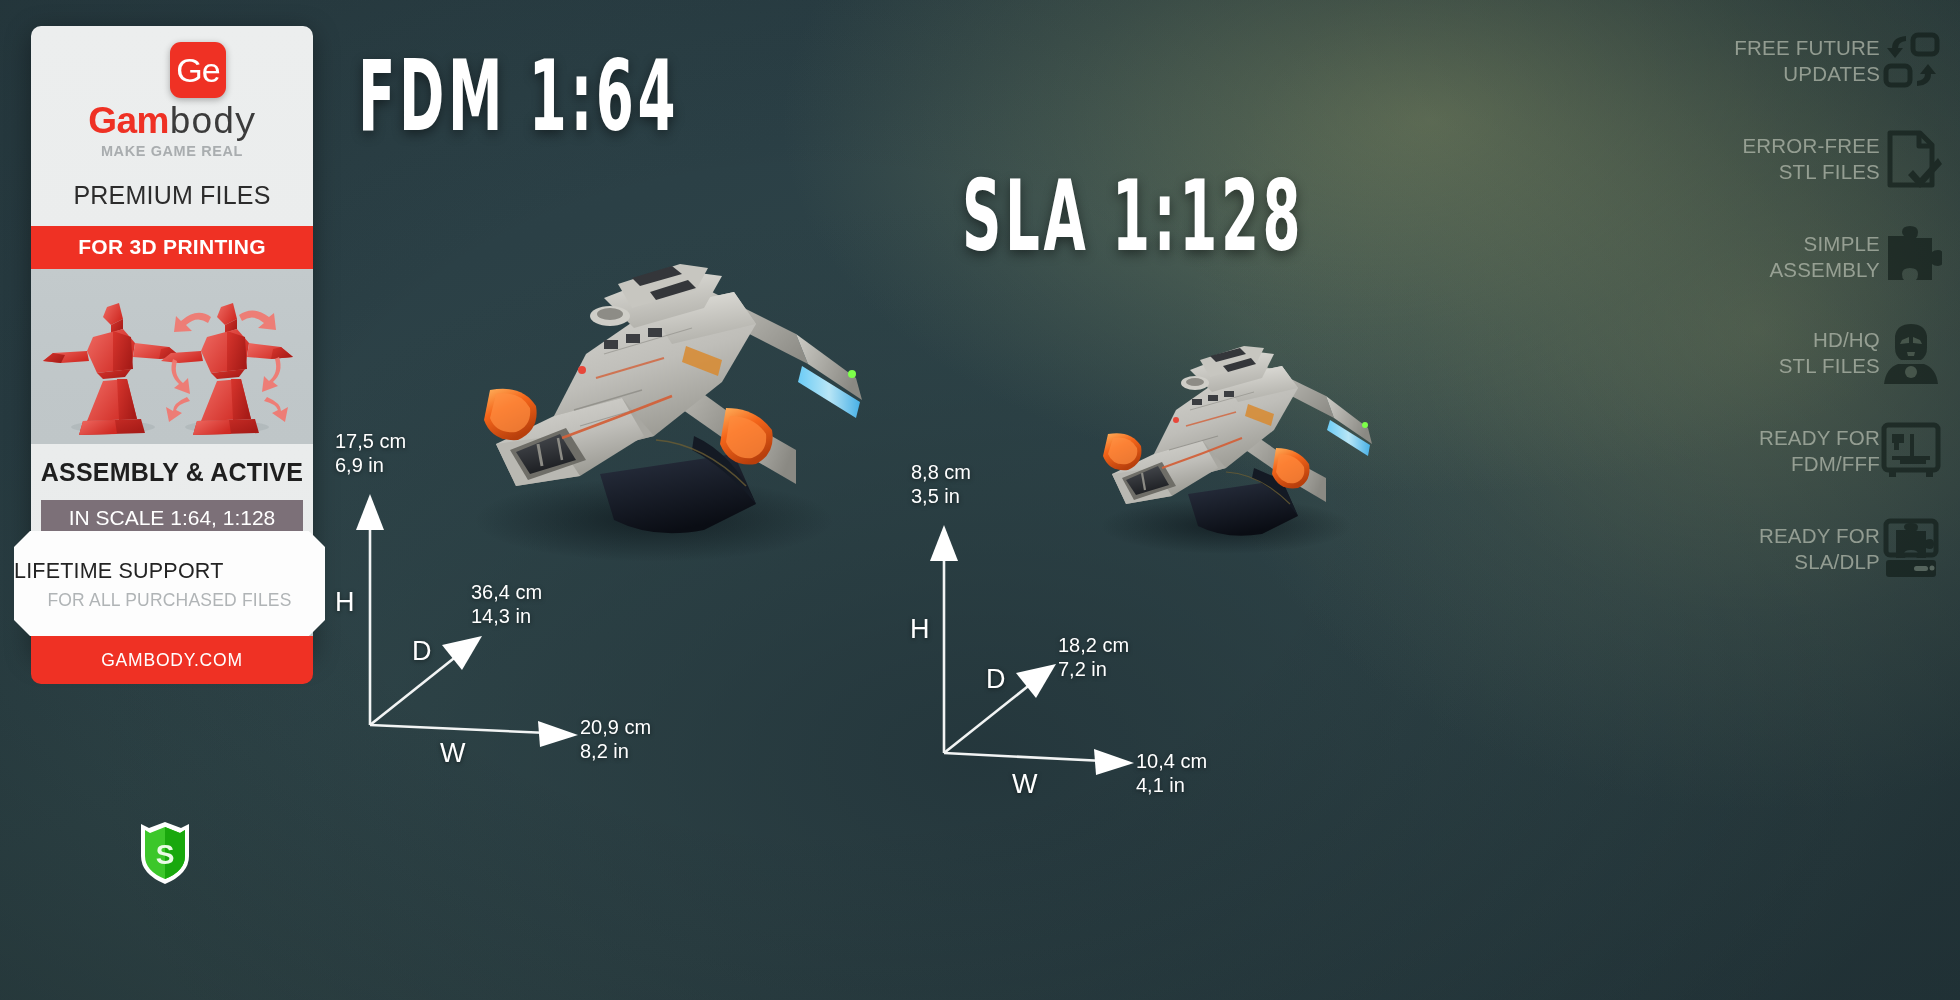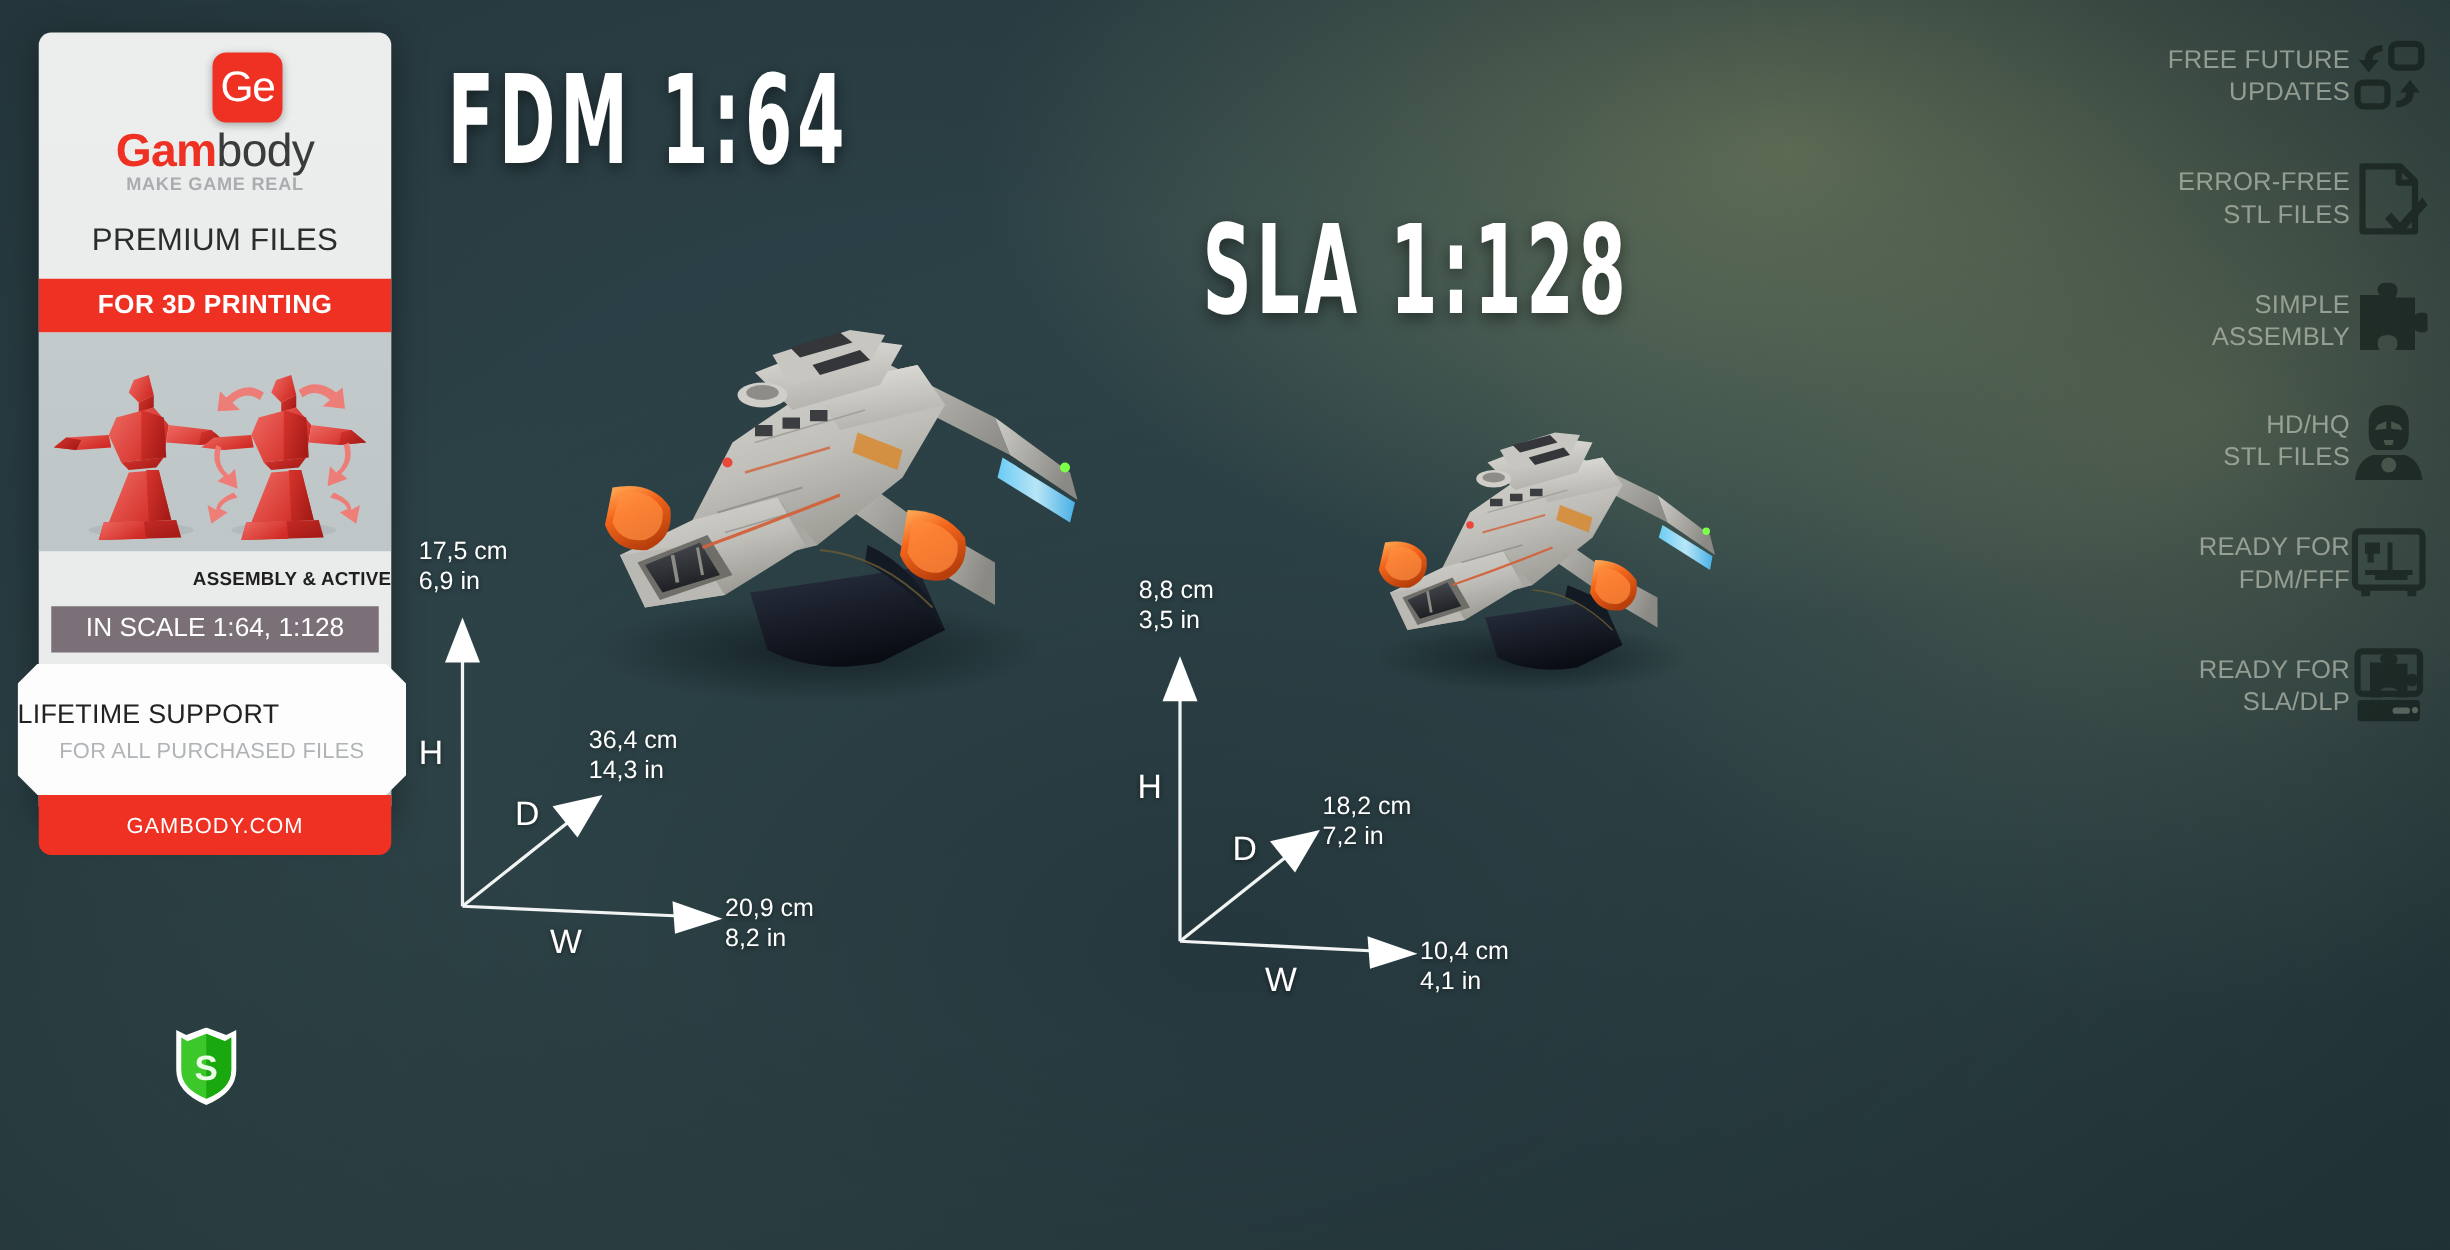--- a/index.html
+++ b/index.html
@@ -37,40 +37,40 @@
     background:#ef3124; border-radius:11px; z-index:6;
     display:flex; align-items:center; justify-content:center;
     box-shadow:0 2px 7px rgba(0,0,0,0.3);
   }
   #ge-logo span { color:#fff; font-size:34px; font-weight:400; letter-spacing:-1px; line-height:1; }
   .card-brand {
     text-align:center; margin-top:76px; font-size:37px; line-height:1;
     font-weight:700; letter-spacing:-0.5px;
   }
   .card-brand .b1 { color:#ef3124; }
-  .card-brand .b2 { color:#3b3b3b; font-weight:400; }
+  .card-brand .b2 { color:#3b3b3b; font-weight:400;font-family:Liberation Mono, monospace; }
   .card-tag {
     text-align:center; color:#a9adaf; font-size:14.5px;
     letter-spacing:0.6px; margin-top:1px;font-weight:bold;
   }
   .card-premium {
     text-align:center; color:#2c2c2c; font-size:25px;
     margin-top:22px; letter-spacing:0.2px;
   }
   .card-red-band {
     margin-top:16px; background:#ef3124; color:#fff;
     text-align:center; font-size:21px; font-weight:700;
     padding:9px 0 10px; letter-spacing:0.3px;
   }
   .card-illus {
     position:relative; height:175px;
     background:linear-gradient(180deg,#c3cacc 0%,#c0c7c9 60%,#bfc6c8 100%);
   }
   .card-assembly {
-    text-align:right; color:#1f1f1f; font-size:15px;
+    text-align:center; color:#1f1f1f; font-size:25px;
     font-weight:700; margin-top:14px; letter-spacing:0.2px;
   }
   .card-scale-wrap { text-align:center; margin-top:13px; }
   .card-scale {
     display:inline-block; background:#7c7078; color:#fff;
     font-size:21px; padding:6px 28px 7px;
   }
   #card-bottom-bg {
     position:absolute; left:0; bottom:0; width:100%; height:118px;
     background:#c0c7c9;

